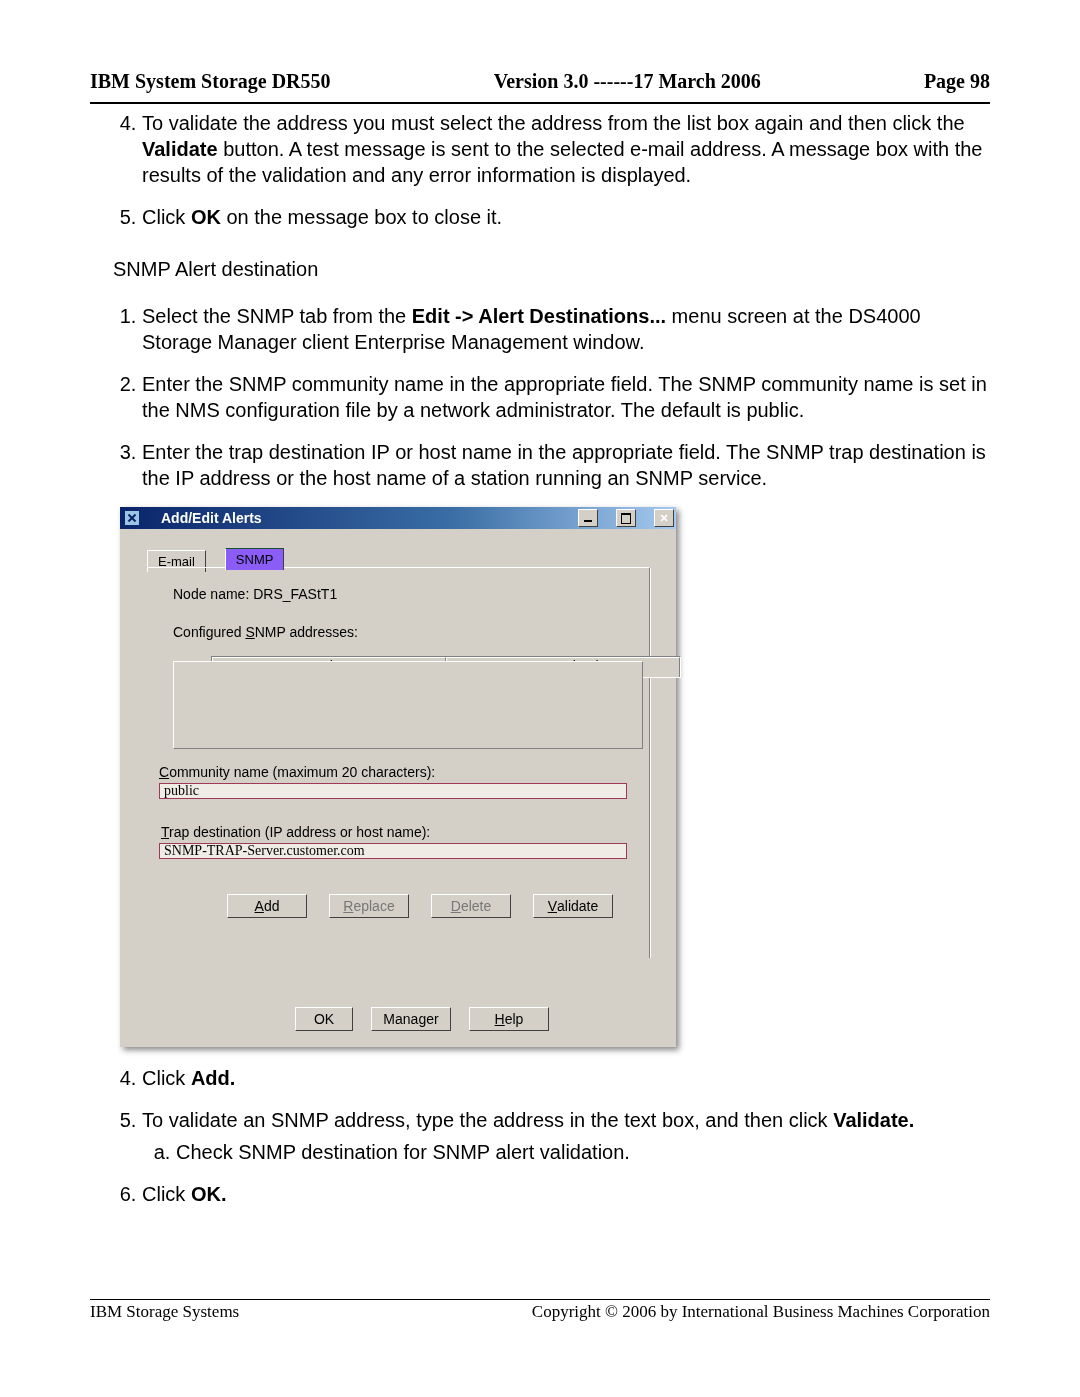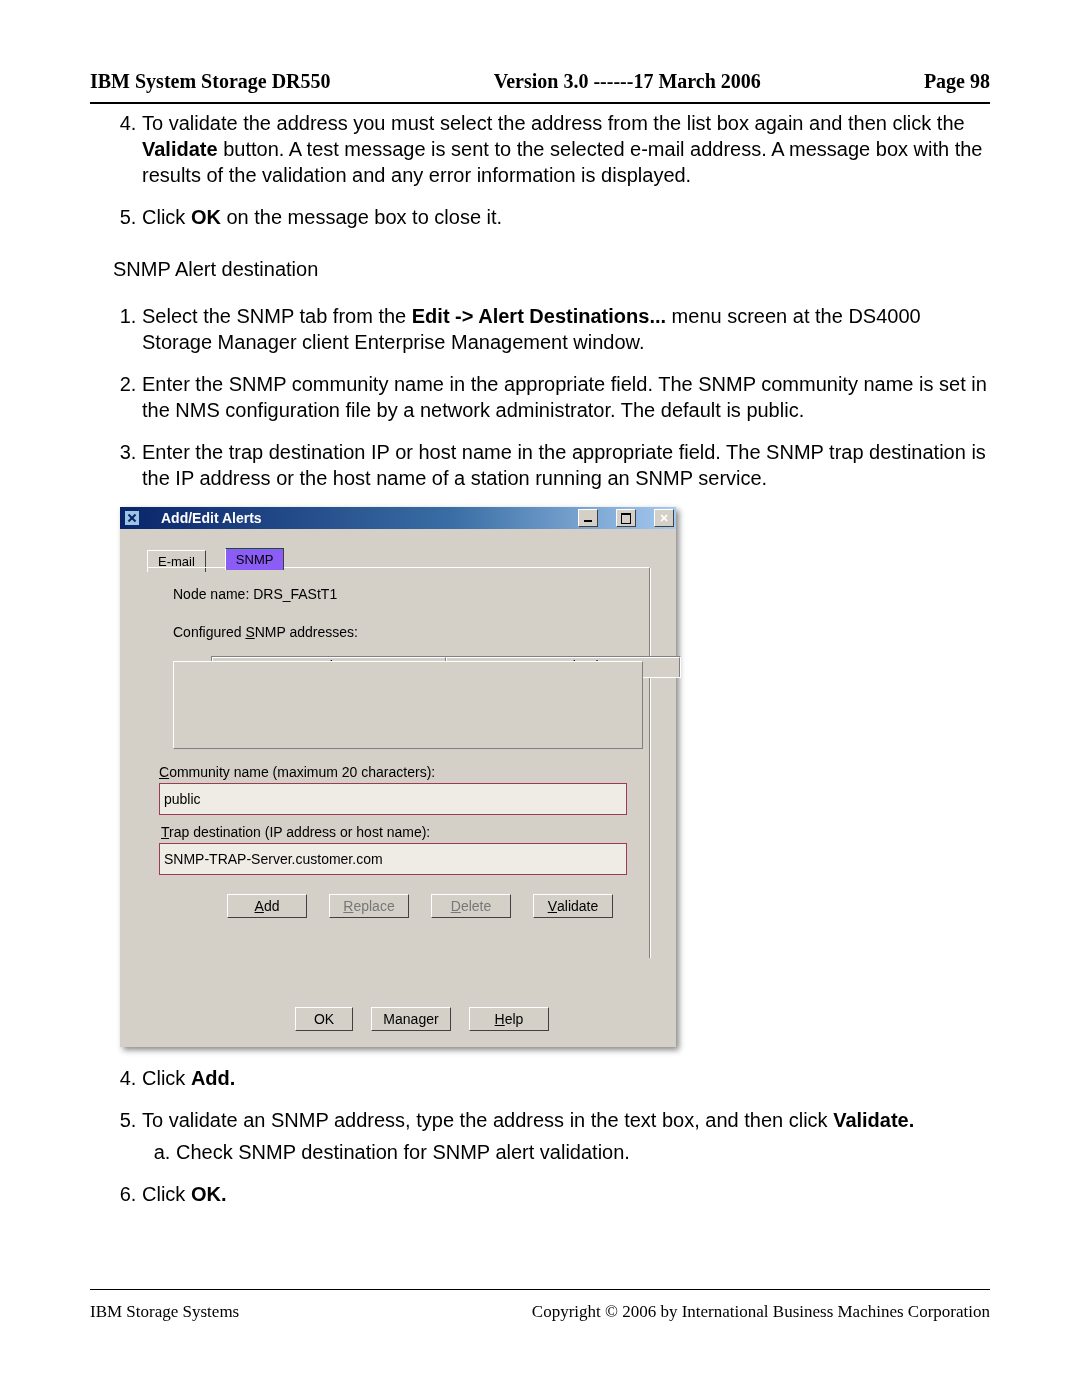--- a/index.html
+++ b/index.html
@@ -14,21 +14,21 @@
        padding-bottom:9px;font-family:"Times New Roman",serif;font-weight:bold;font-size:20px;}
   .content{padding-top:6px;}
   ol.main{margin:0;padding-left:52px;}
   ol.main>li{margin-bottom:16px;line-height:1.3;}
   ol.sub{list-style-type:lower-alpha;margin:6px 0 0 0;padding-left:34px;}
   .section-title{font-weight:normal;margin:28px 0 22px 23px;}
   b{font-weight:bold;}
 
   
   .ftr{position:absolute;left:90px;right:90px;bottom:75px;
-       border-top:1px solid #000;padding-top:12px;
+       border-top:1px solid #000;padding-top:2px;
        display:flex;justify-content:space-between;
        font-family:"Times New Roman",serif;font-size:17px;}
 
   
   .shot{
     width:556px;height:540px;margin:4px 0 18px 30px;
     box-shadow:3px 3px 6px #888;position:relative;
     background:#d4d0c8;font-family:Tahoma,Arial,sans-serif;font-size:14px;
     color:#000;
   }
@@ -67,23 +67,23 @@
   .table-head{position:absolute;left:26px;top:88px;width:468px;height:20px;
       border:1px solid #808080;border-right-color:#fff;border-bottom-color:#fff;
       display:flex;background:#d4d0c8;margin-left:38px;}
   .th{flex:1;text-align:center;font-size:14px;
       border-right:1px solid #808080;border-top:1px solid #fff;border-left:1px solid #fff;}
   .table-body{position:absolute;left:26px;top:93px;width:468px;height:86px;
       background:#d4d0c8;border:1px solid #808080;
       border-top-color:#fff;border-left-color:#fff;}
 
   .tin{
-    position:absolute;left:12px;width:468px;height:32px;
+    position:absolute;left:12px;width:468px;height:16px;
     background:#efece5;border:1px solid #9d3a58;
-    font-size:14px;padding:1px 4px;box-sizing:border-box;font-family:Liberation Sans, sans-serif;
+    font-size:14px;padding:1px 4px;box-sizing:border-box;font-family:Liberation Serif, serif;
   }
 
   .btnrow{position:absolute;display:flex;gap:22px;}
   .dbtn{
     min-width:62px;height:22px;
     background:#d4d0c8;
     border:1px solid #fff;border-right-color:#404040;border-bottom-color:#404040;
     font-size:14px;display:flex;align-items:center;justify-content:center;
     padding:0 8px;color:#777;
   }

